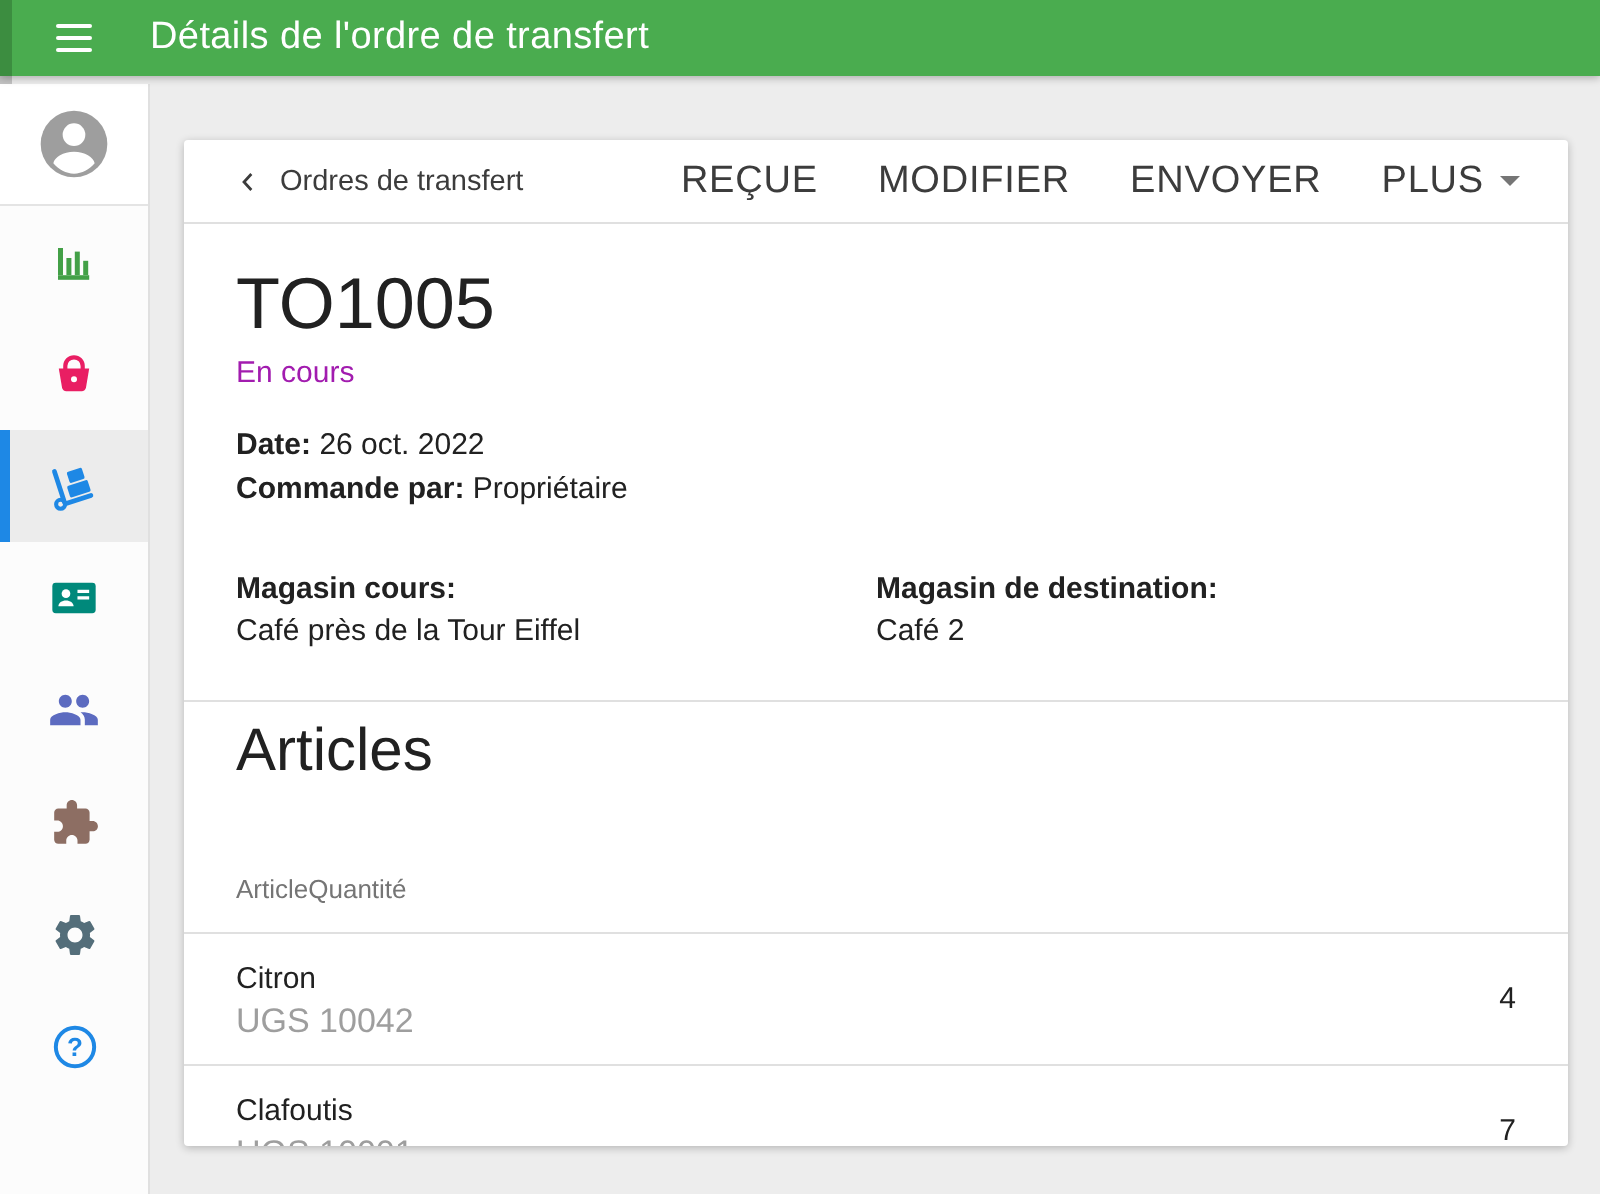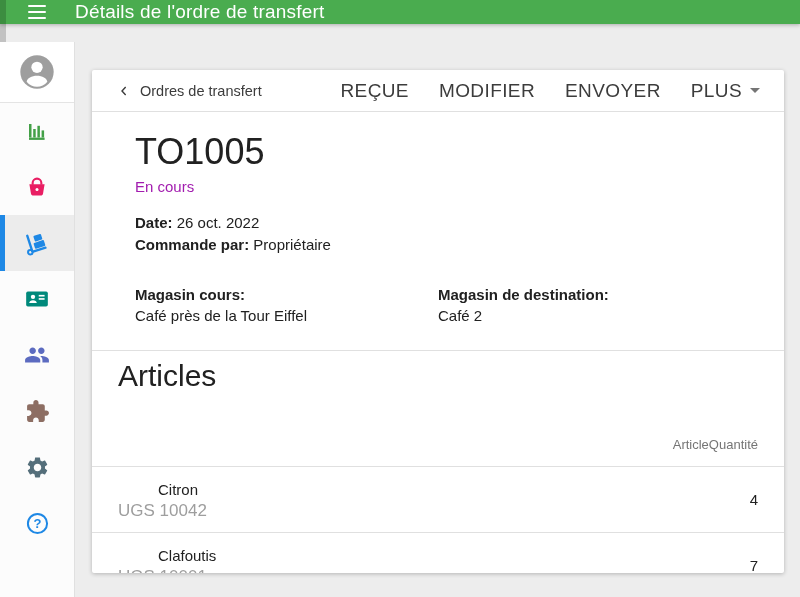--- a/index.html
+++ b/index.html
@@ -6,21 +6,21 @@
   html, body { width: 800px; height: 597px; overflow: hidden; }
   body {
     font-family: "Liberation Sans", "DejaVu Sans", sans-serif;
     background: #ededed;
     position: relative;
     color: #212121;
   }
 
   
   .appbar {
-    position: absolute; top: 0; left: 0; right: 0; height: 24px;
+    position: absolute; top: 0; left: 0; right: 0; height: 38px;
     background: #4aac4f;
     display: flex; align-items: center;
     box-shadow: 0 1px 4px rgba(0,0,0,.28);
     z-index: 20;
   }
   .appbar .edge-strip {
     position: absolute; left: 0; top: 0; width: 6px; height: 42px;
     background: rgba(0,0,0,.18);
   }
   .hamburger {
@@ -76,43 +76,43 @@
     background: none; border: none; cursor: pointer;
     font-family: inherit; font-size: 19px; font-weight: 500; color: #3c3c3c;
     letter-spacing: .4px; display: flex; align-items: center; gap: 8px;
   }
   .caret {
     width: 0; height: 0;
     border-left: 5px solid transparent; border-right: 5px solid transparent;
     border-top: 5px solid #757575;
   }
 
-  .card-body { padding: 0 43px; }
+  .card-body { padding: 0 26px; }
   .order-id { font-size: 36px; line-height: 40px; font-weight: 400; color: #212121; margin-top: 20px; }
   .order-status { font-size: 15px; line-height: 18px; color: #a21caf; margin-top: 6px; }
   .meta { margin-top: 16px; font-size: 15px; line-height: 22px; color: #212121; }
   .meta b, .store b { font-weight: 700; }
   .stores { margin-top: 28px; display: grid; grid-template-columns: 1fr 1fr; font-size: 15px; line-height: 21px; }
   .store .store-value { font-weight: 400; color: #212121; }
 
   .hdiv { border-top: 1px solid #e0e0e0; margin-top: 24px; }
 
   .articles-heading { font-size: 30px; font-weight: 400; color: #212121; margin: 10px 26px 0; line-height: 30px; }
   .thead {
     margin-top: 46px; padding: 0 26px 14px;
-    display: flex; justify-content: flex-end;
+    display: flex; justify-content: flex-start;
     font-size: 13px; font-weight: 500; color: #757575;
     border-bottom: 1px solid #e0e0e0;
   }
   .row {
     display: flex; justify-content: space-between; align-items: center;
     padding: 13px 26px; border-bottom: 1px solid #e0e0e0; cursor: pointer;
   }
   .row:last-child { border-bottom: none; }
-  .item-name { font-size: 15px; line-height: 19px; color: #212121; margin-left: 40px; }
+  .item-name { font-size: 15px; line-height: 19px; color: #212121; }
   .item-sku { font-size: 17px; line-height: 16px; color: #9e9e9e; margin-top: 4px; }
   .item-qty { font-size: 15px; color: #212121; }
 </style>
 </head>
 <body>
 
 <header class="appbar">
   <div class="edge-strip"></div>
   <button class="hamburger" aria-label="menu">
     <span></span>

